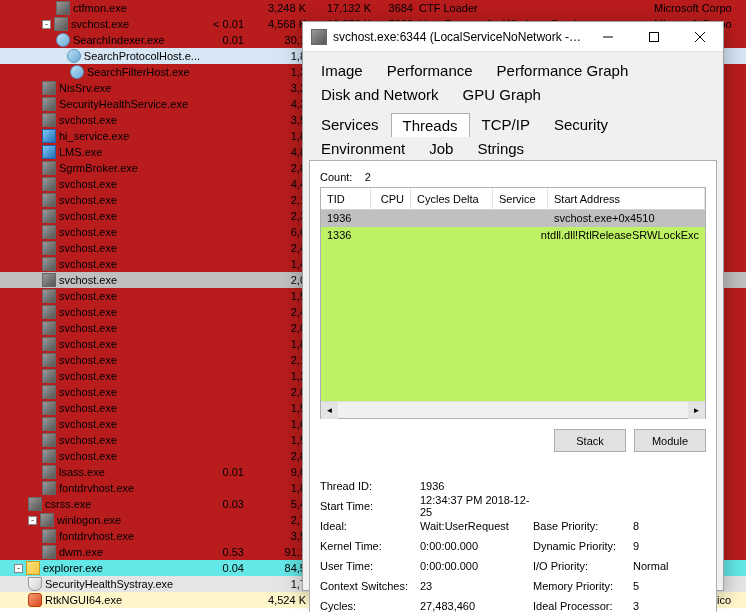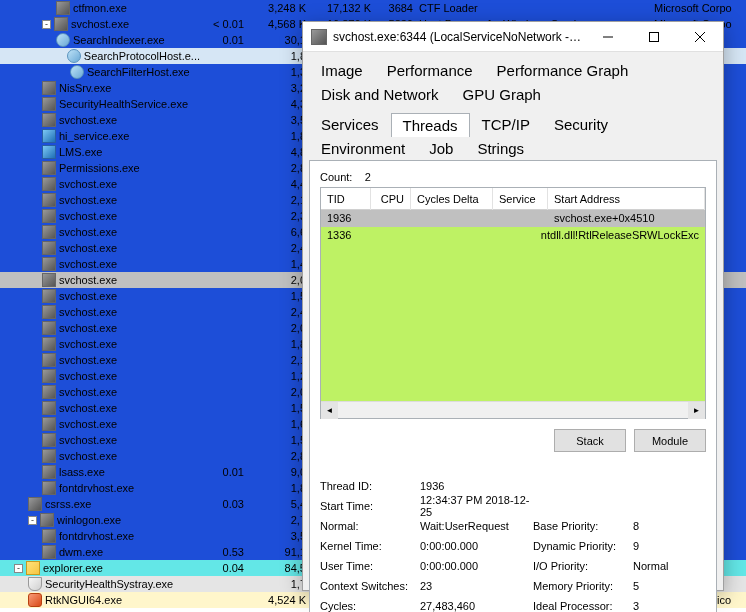--- a/index.html
+++ b/index.html
@@ -46,21 +46,21 @@
   .icon {
     width:14px; height:14px; margin-right:3px; display:inline-block;
     flex-shrink:0;
   }
   .ic-gear { background: linear-gradient(135deg,#999,#555); border:1px solid #666;}
   .ic-blue { background: linear-gradient(135deg,#7cc8f5,#1e6eb5); border:1px solid #2a5ea0;}
   .ic-shield { background: linear-gradient(135deg,#f6f6f6,#d0d0d0); border:1px solid #999; border-radius:0 0 6px 6px;}
   .ic-audio { background: linear-gradient(135deg,#f89c78,#d94a18); border:1px solid #b8400f; border-radius:3px;}
   .ic-mag { background: linear-gradient(135deg,#bde2f7,#6aa9d6); border:1px solid #5a93bd; border-radius:50%;}
   .ic-folder { background: linear-gradient(135deg,#ffe17a,#f6c540); border:1px solid #c69b20;}
-  .bg-pink   { background:#1d4ed8;}
+  .bg-pink   { background:#b91c1c;}
   .bg-yellow { background:#fff6cb;}
   .bg-blue   { background:#d6e6f5;}
   .bg-cyan   { background:#63e7e7;}
   .bg-sel    { background:#c0c0c0;}
   .bg-gray   { background:#e5e5e5;}
   .spacer { display:inline-block; }
 
   
   .dialog {
     position:absolute;
@@ -283,21 +283,21 @@
         <div class="c-pb">4,8</div>
         <div class="c-ws"></div>
         <div class="c-pid"></div>
         <div class="c-desc"></div>
         <div class="c-co">oratior</div>
       </div>
       <div class="tree-row bg-pink">
         <div class="cell-name">
           <span class="spacer" style="width: 42px;"></span>
           <span class="icon ic-gear"></span>
-          <span>Permissions.exe</span>
+          <span>SgrmBroker.exe</span>
         </div>
         <div class="c-cpu"></div>
         <div class="c-pb">2,8</div>
         <div class="c-ws"></div>
         <div class="c-pid"></div>
         <div class="c-desc"></div>
         <div class="c-co">Corpo</div>
       </div>
       <div class="tree-row bg-pink">
         <div class="cell-name">
@@ -738,21 +738,21 @@
           <span class="dlab2"></span>
           <span class="dval2"></span>
         </div>
         <div class="drow">
           <span class="dlab1">Start Time:</span>
           <span class="dval1">12:34:37 PM   2018-12-25</span>
           <span class="dlab2"></span>
           <span class="dval2"></span>
         </div>
         <div class="drow">
-          <span class="dlab1">Normal:</span>
+          <span class="dlab1">Ideal:</span>
           <span class="dval1">Wait:UserRequest</span>
           <span class="dlab2">Base Priority:</span>
           <span class="dval2">8</span>
         </div>
         <div class="drow">
           <span class="dlab1">Kernel Time:</span>
           <span class="dval1">0:00:00.000</span>
           <span class="dlab2">Dynamic Priority:</span>
           <span class="dval2">9</span>
         </div>

